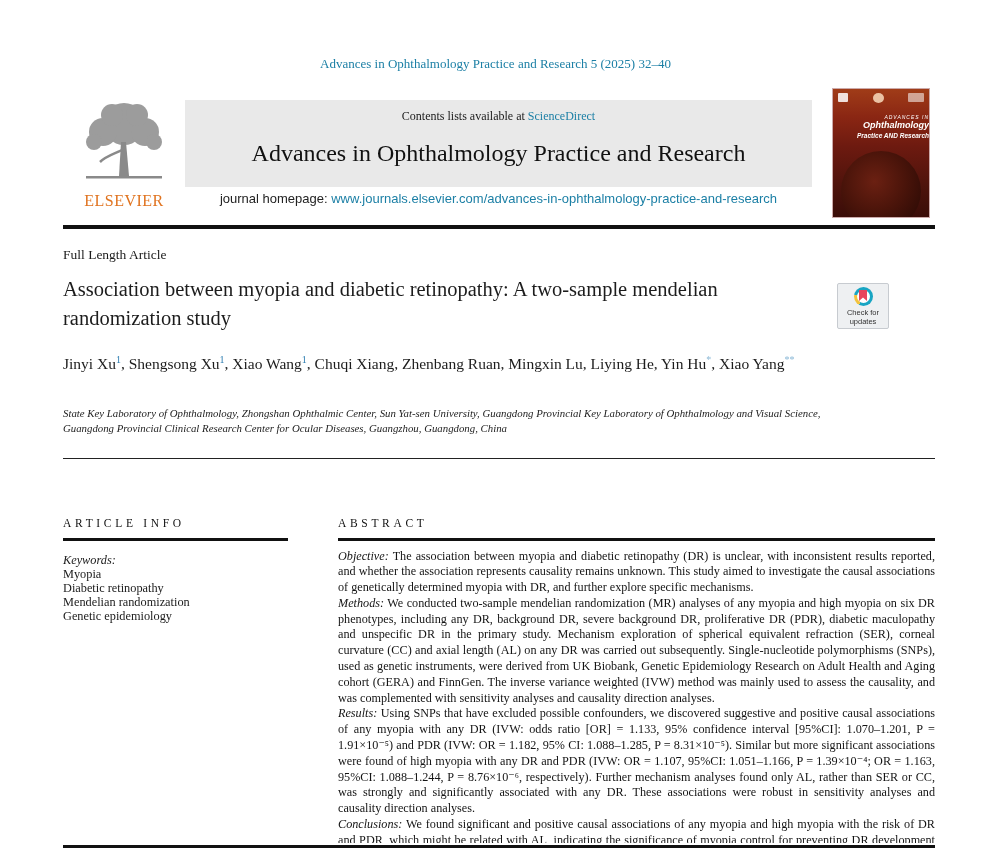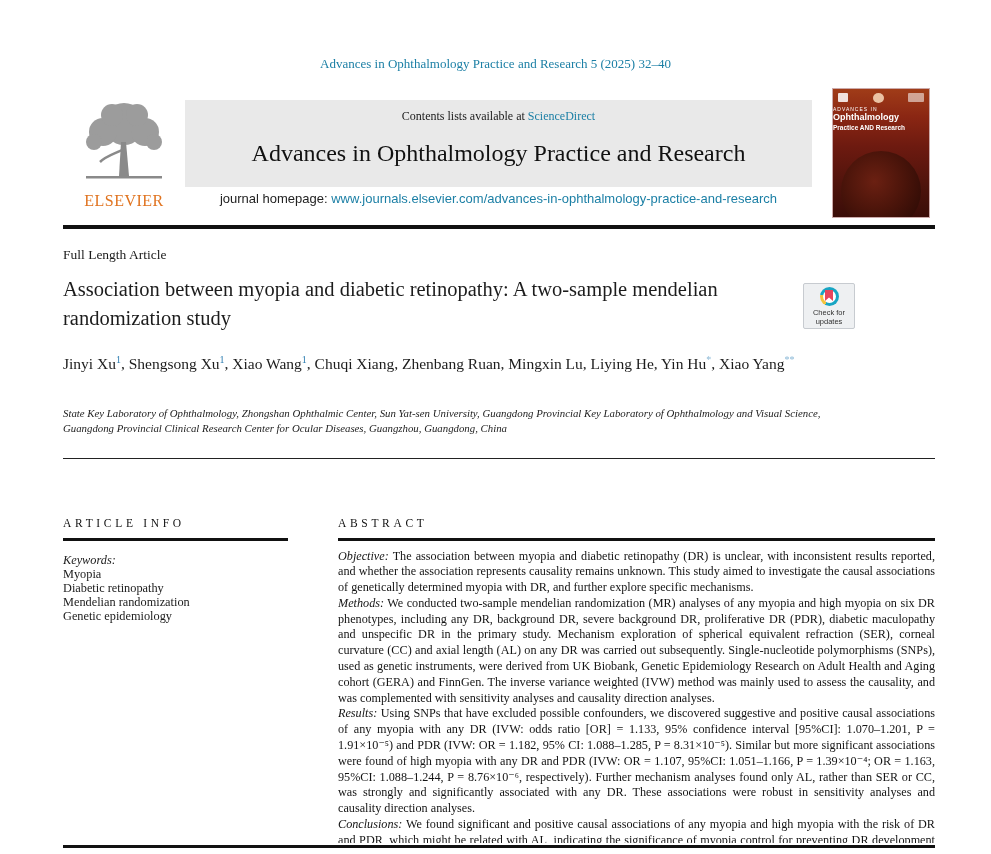--- a/index.html
+++ b/index.html
@@ -24,38 +24,38 @@
                    font-family: "Liberation Sans", sans-serif; font-size: 13px; color: #222; }
 
   
   .cover { position: absolute; left: 832px; top: 88px; width: 98px; height: 130px;
            background: linear-gradient(180deg, #a03c18 0%, #8a2613 22%, #6d1a10 45%, #4a120b 80%, #3a0d08 100%);
            overflow: hidden; border: 1px solid #caa; }
   .cover-logos { display: flex; justify-content: space-between; padding: 4px 5px 0 5px; height: 14px; }
   .cover-logos .mark { background: rgba(255,255,255,0.85); width: 10px; height: 9px; border-radius: 1px; }
   .cover-logos .mark.round { border-radius: 50%; width: 11px; height: 10px; background: rgba(255,230,200,0.8); }
   .cover-logos .mark.wide { width: 16px; background: rgba(255,255,255,0.55); }
-  .cover-title { text-align: left; color: #fff; margin-top: 3px; line-height: 1.25; }
+  .cover-title { text-align: right; color: #fff; margin-top: 11px; line-height: 1.25; font-style: italic; }
   .cover-title .l1 { font-size: 5px; letter-spacing: 1px; font-family: "Liberation Sans", sans-serif; }
   .cover-title .l2 { font-size: 9px; font-weight: bold; font-family: "Liberation Sans", sans-serif; }
   .cover-title .l3 { font-size: 6.5px; font-weight: bold; font-family: "Liberation Sans", sans-serif; }
   .fundus { position: absolute; left: 50%; transform: translateX(-50%); top: 62px; width: 80px; height: 80px;
             border-radius: 50%; background: radial-gradient(circle at 42% 38%, #6b2012 0%, #4a140a 45%, #2c0a05 85%); }
 
   
   .rule { position: absolute; background: #111; }
   .rule-top { left: 63px; top: 225px; width: 872px; height: 4px; }
   .rule-thin { left: 63px; top: 458px; width: 872px; height: 1px; background: #222; }
   .rule-bottom { left: 63px; top: 845px; width: 872px; height: 3px; }
 
   
   .type-label { position: absolute; left: 63px; top: 247px; font-size: 13.5px; }
   .article-title { position: absolute; left: 63px; top: 275px; width: 660px;
                    font-size: 20.5px; line-height: 29px; color: #1c1c1c; }
-  .badge { position: absolute; left: 803px; top: 283px; width: 52px; height: 46px;
+  .badge { position: absolute; left: 837px; top: 283px; width: 52px; height: 46px;
            background: #eef0f2; border: 1px solid #c7cbd0; border-radius: 2px; text-align: center; }
   .badge-icon { position: relative; width: 19px; height: 19px; margin: 3px auto 0 auto; border-radius: 50%;
                 background: conic-gradient(#18a5c3 0 58%, #f2c33d 58% 78%, #18a5c3 78% 100%); }
   .badge-icon .inner { position: absolute; left: 3px; top: 3px; width: 13px; height: 13px; border-radius: 50%; background: #fff; }
   .badge-icon .bookmark { position: absolute; left: 5.5px; top: 3px; width: 8px; height: 11px; background: #e8455c;
                           clip-path: polygon(0 0, 100% 0, 100% 100%, 50% 68%, 0 100%); }
   .badge-text { font-family: "Liberation Sans", sans-serif; font-size: 7.5px; line-height: 9px; color: #333; margin-top: 2px; }
 
   .authors { position: absolute; left: 63px; top: 349px; width: 745px; font-size: 15.5px; line-height: 22px; color: #1c1c1c; }
   .authors sup { font-size: 10px; }

